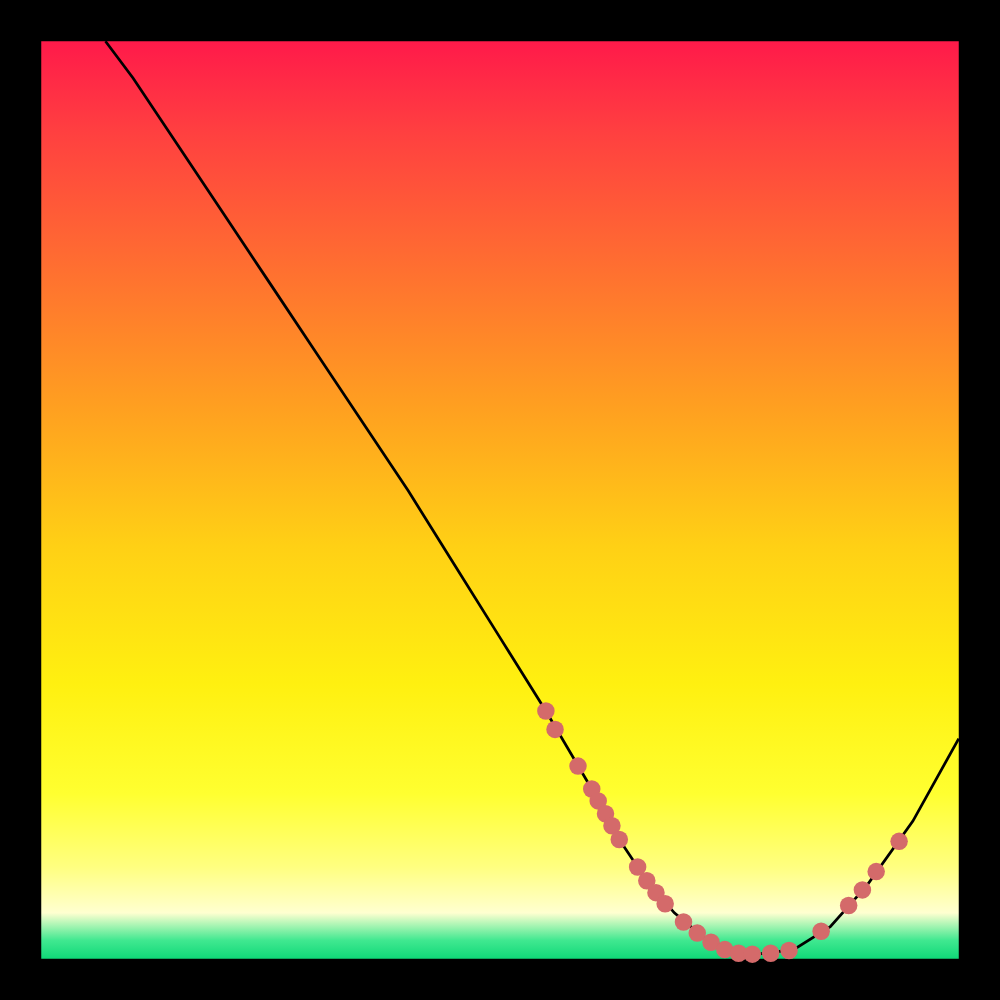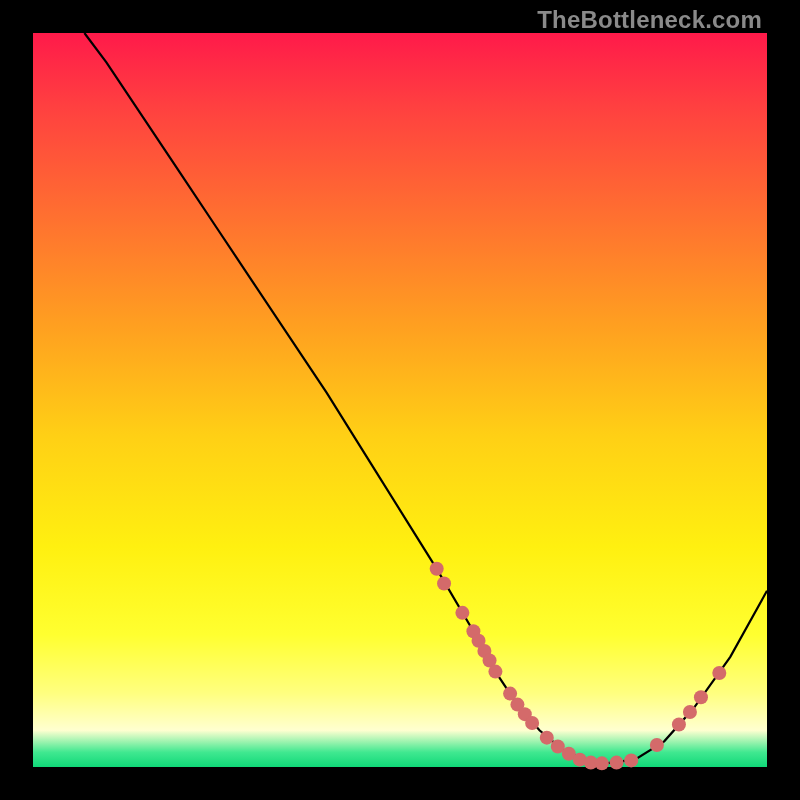--- a/index.html
+++ b/index.html
@@ -84,14 +84,13 @@
         <circle cx="583.53" cy="729.60" r="7" fill="#d46a6a"></circle>
         <circle cx="598.21" cy="727.39" r="7" fill="#d46a6a"></circle>
         <circle cx="623.90" cy="711.98" r="7" fill="#d46a6a"></circle>
         <circle cx="645.92" cy="691.43" r="7" fill="#d46a6a"></circle>
         <circle cx="656.93" cy="678.95" r="7" fill="#d46a6a"></circle>
         <circle cx="667.94" cy="664.27" r="7" fill="#d46a6a"></circle>
         <circle cx="686.29" cy="640.05" r="7" fill="#d46a6a"></circle>
       </g>
   </svg>
 
-  <div class="watermark">TheBottleneck.com</div>
 </div>
 
 </body></html>

